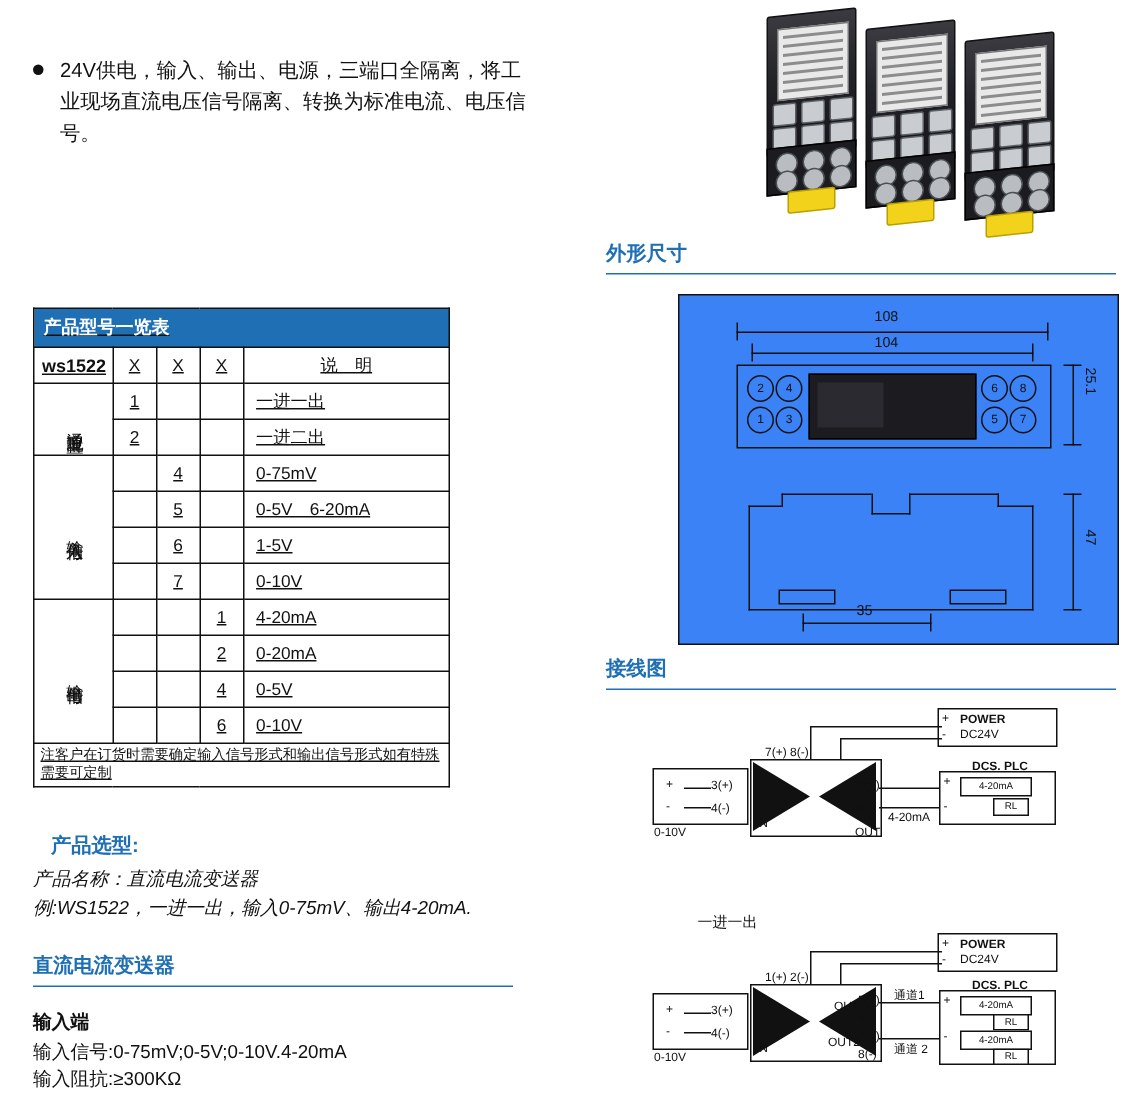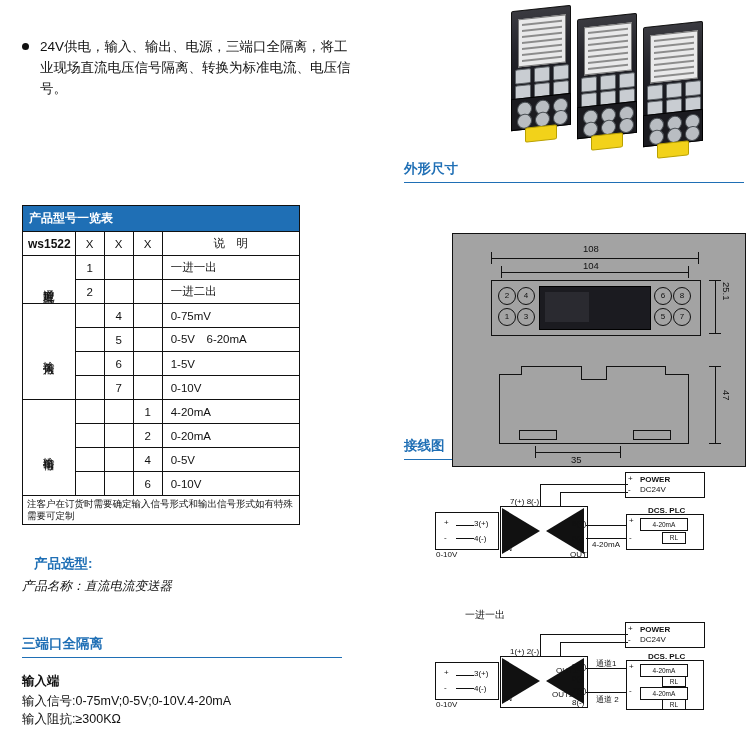--- a/index.html
+++ b/index.html
@@ -27,37 +27,37 @@
   .mod .slot{position:absolute;width:14px;height:13px;background:#c9cdd2;border:1px solid #5c6166;border-radius:2px;}
   .mod .term{position:absolute;left:0;top:88px;width:58px;height:30px;background:#1b1b20;border:1px solid #000;}
   .mod .screw{position:absolute;width:13px;height:13px;border-radius:50%;background:#b9bdc2;border:1px solid #4a4f54;}
   .mod .foot{position:absolute;left:14px;top:118px;width:30px;height:13px;background:#f2d21a;border:1px solid #b9a000;border-radius:2px;}
   .mod.m1{left:6px;top:6px;transform:skewY(-6deg);}
   .mod.m2{left:72px;top:14px;transform:skewY(-6deg);}
   .mod.m3{left:138px;top:22px;transform:skewY(-6deg);}
 
   
   .tbl-wrap{position:absolute;left:22px;top:205px;width:278px;}
-  table.model{border-collapse:collapse;width:278px;font-size:11.5px;}
+  table.model{border-collapse:collapse;width:278px;font-size:11.5px;text-decoration:underline;}
   table.model td{border:1px solid #111;padding:2px 4px;height:19px;vertical-align:middle;}
   .model .thead td{background:#1f6fb5;color:#fff;font-weight:bold;font-size:12px;text-align:left;padding-left:6px;height:21px;}
   .model .code{font-weight:bold;font-size:12px;text-align:left;padding-left:5px;}
   .model .ctr{text-align:center;}
   .model .vcol{width:20px;text-align:center;}
   .model .desc{padding-left:8px;}
   .model .grp{width:34px;text-align:center;font-size:11.5px;line-height:14px;}
   .note td{border:1px solid #111;font-size:9.5px;padding:3px 4px;line-height:12px;}
   .vert{writing-mode:vertical-rl;text-orientation:upright;letter-spacing:1px;margin:0 auto;display:inline-block;}
 
   
   .ltxt{position:absolute;font-size:12.5px;line-height:19px;color:#111;}
   .italic{font-style:italic;}
 
   
-  .dim{position:absolute;left:452px;top:196px;width:292px;height:232px;border:1px solid #111;background:#a3a3a3;margin-top:37px;}
+  .dim{position:absolute;left:452px;top:196px;width:292px;height:232px;border:1px solid #111;background:#3b82f6;}
   .d-abs{position:absolute;}
   .ln{position:absolute;background:#111;}
   .lbl{position:absolute;font-size:9.5px;color:#111;}
   .lbl.v{writing-mode:vertical-rl;}
 
   
   .wire{position:absolute;left:400px;}
   .w-box{position:absolute;border:1.3px solid #111;background:#fff;}
   .w-txt{position:absolute;font-size:8px;color:#111;white-space:nowrap;}
   .w-txt.b{font-weight:bold;}
@@ -255,22 +255,23 @@
 
       <tr class="note">
             <td colspan="5">注客户在订货时需要确定输入信号形式和输出信号形式如有特殊需要可定制</td>
           </tr>
     </tbody>
       </table>
   </div>
 
   <div class="blue-head" style="left:34px;top:555px;">产品选型:</div>
   <div class="ltxt italic" style="left:22px;top:577px;">产品名称：直流电流变送器</div>
-
-  <div class="blue-head" style="left:22px;top:635px;">三端口全隔离</div>
+  <div class="ltxt italic" style="left:22px;top:596px;">例:WS1522，一进一出，输入0-75mV、输出4-20mA.</div>
+
+  <div class="blue-head" style="left:22px;top:635px;">直流电流变送器</div>
   <div class="blue-rule" style="left:22px;top:657px;width:320px;"></div>
   <div class="ltxt" style="left:22px;top:672px;font-weight:bold;">输入端</div>
   <div class="ltxt" style="left:22px;top:692px;">输入信号:0-75mV;0-5V;0-10V.4-20mA</div>
   <div class="ltxt" style="left:22px;top:710px;">输入阻抗:≥300KΩ</div>
 
   <div class="dim">
 
     <div class="ln" style="left:38px;top:24px;width:208px;height:1px;"></div>
     <div class="ln" style="left:38px;top:18px;width:1px;height:12px;"></div>
     <div class="ln" style="left:245px;top:18px;width:1px;height:12px;"></div>
@@ -322,21 +323,21 @@
     </div>
 
     <div class="ln" style="left:262px;top:132px;width:1px;height:78px;"></div>
     <div class="ln" style="left:256px;top:132px;width:12px;height:1px;"></div>
     <div class="ln" style="left:256px;top:209px;width:12px;height:1px;"></div>
     <div class="lbl v" style="left:268px;top:156px;">47</div>
 
     <div class="ln" style="left:82px;top:218px;width:86px;height:1px;"></div>
     <div class="ln" style="left:82px;top:212px;width:1px;height:12px;"></div>
     <div class="ln" style="left:167px;top:212px;width:1px;height:12px;"></div>
-    <div class="lbl" style="left:118px;top:220px;">35</div>
+    <div class="lbl" style="left:118px;top:205px;">35</div>
   </div>
 
   <div class="wire" style="top:470px;width:355px;height:110px;">
 
     <div class="w-box" style="left:225px;top:2px;width:78px;height:24px;"></div>
     <div class="w-txt b" style="left:240px;top:5px;">POWER</div>
     <div class="w-txt" style="left:240px;top:15px;">DC24V</div>
     <div class="w-txt" style="left:228px;top:4px;">+</div>
     <div class="w-txt" style="left:228px;top:15px;">-</div>
 

